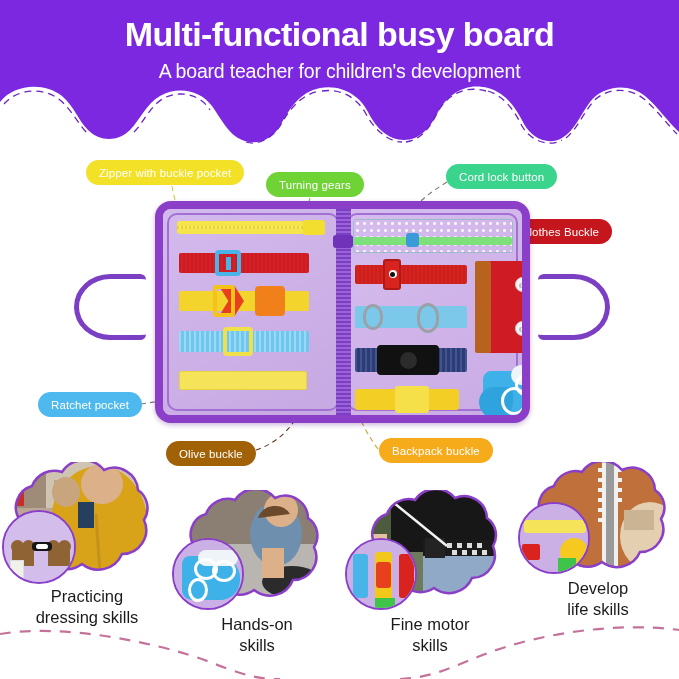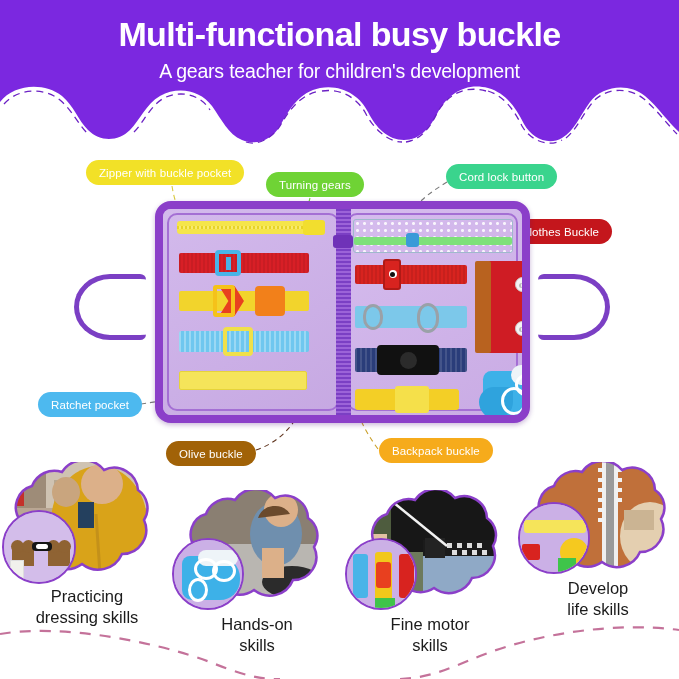--- a/index.html
+++ b/index.html
@@ -204,22 +204,22 @@
     border: 2px solid #8b3fc9; background:#cfb4e9;
   }
   .bottom-curve { position: absolute; left: 0; top: 612px; width: 679px; height: 67px; }
 </style>
 </head>
 <body>
 
 <div id="page">
 
   <div class="header">
-    <div class="header-title">Multi-functional busy buckle</div>
-    <div class="header-sub">A gears teacher for children's development</div>
+    <div class="header-title">Multi-functional busy board</div>
+    <div class="header-sub">A board teacher for children's development</div>
   </div>
 
   <svg class="scallop" viewBox="0 0 679 68" preserveAspectRatio="none">
     <path d="M0,68 L0,20 C14,2 44,0 62,14 C74,24 78,38 88,48 C100,60 118,60 130,48
              C140,38 146,22 160,14 C178,4 200,8 212,24 C222,38 228,52 242,58
              C256,64 272,58 280,44 C290,26 300,10 320,6 C342,2 360,14 368,30
              C376,46 388,58 404,58 C420,58 430,46 438,30 C448,12 466,0 488,6
              C506,11 516,26 524,42 C532,56 548,64 562,56 C574,49 580,34 590,20
              C602,4 628,0 645,14 C658,25 668,40 679,50 L679,68 Z" fill="#ffffff"></path>
     <path d="M4,22 C18,6 44,5 60,18 C72,28 78,42 88,52 M134,50 C144,40 150,24 164,16

